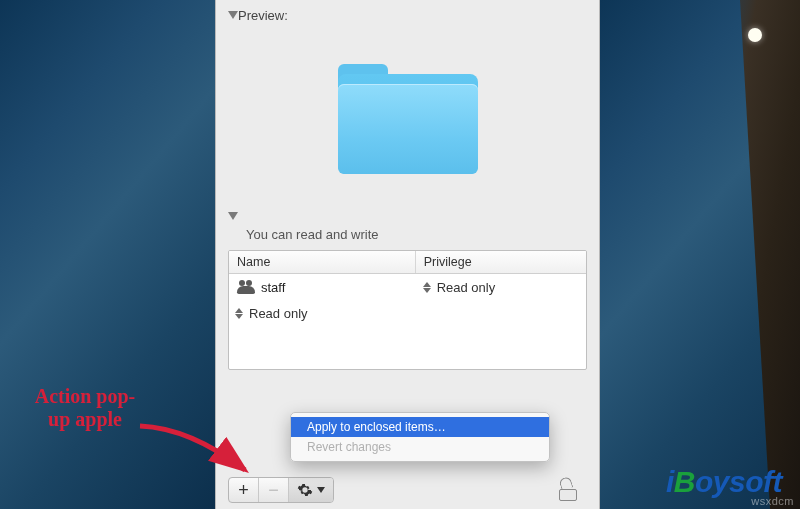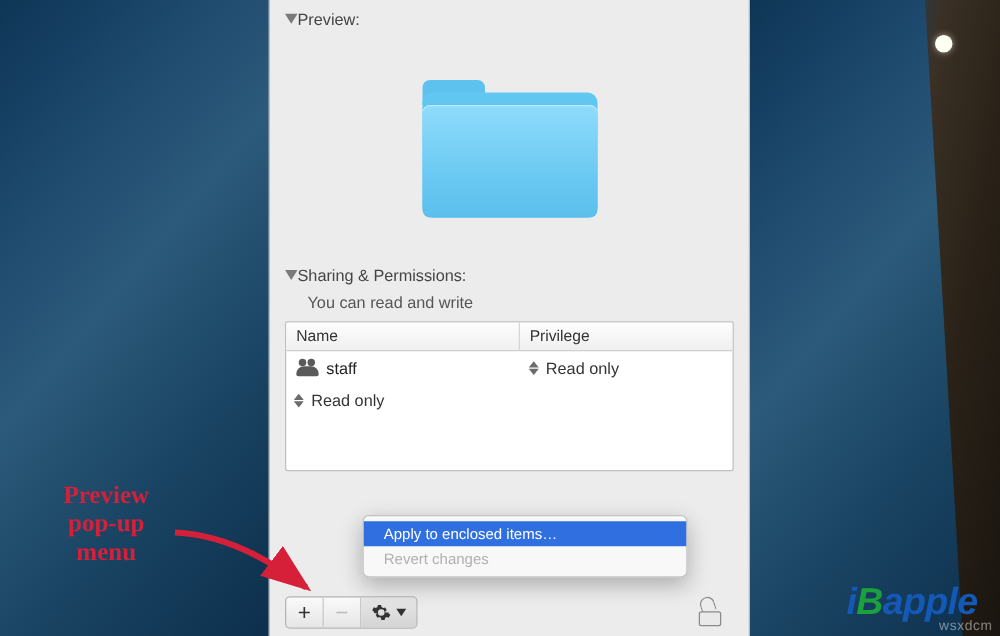--- a/index.html
+++ b/index.html
@@ -122,21 +122,20 @@
   <div class="folder-area">
     <div class="folder-icon">
       <div class="folder-tab"></div>
       <div class="folder-back"></div>
       <div class="folder-front"></div>
     </div>
   </div>
 
   <div class="sect-head">
     <span class="tri"></span>
-    <span>Sharing &amp; Permissions:</span>
   </div>
 
   <div class="subtext">You can read and write</div>
 
   <div class="perm-table">
     <div class="perm-head">
       <div class="col name">Name</div>
       <div class="col priv">Privilege</div>
     </div>
 
@@ -184,27 +183,27 @@
       <div class="body"></div>
   </div>
 
 </div>
 
 <div class="menu">
   <div class="item sel">Apply to enclosed items…</div>
   <div class="item dis">Revert changes</div>
 </div>
 
-<div class="callout">Preview pop-up menu</div>
+<div class="callout">Action pop-up apple</div>
 
 <svg class="arrow" viewBox="0 0 120 60">
   <defs>
     <marker id="ah" markerWidth="10" markerHeight="10" refX="7" refY="3" orient="auto">
       <path d="M0,0 L8,3 L0,6 Z" fill="#d6203a"></path>
     </marker>
   </defs>
   <path d="M5,8 Q55,10 110,52" stroke="#d6203a" stroke-width="5" fill="none" marker-end="url(#ah)"></path>
 </svg>
 
 <div class="logo">
-  <span class="i">i</span><span class="b">B</span><span class="rest">apple</span>
+  <span class="i">i</span><span class="b">B</span><span class="rest">oysoft</span>
 </div>
 <div class="wm">wsxdcm</div>
 
 </body></html>

